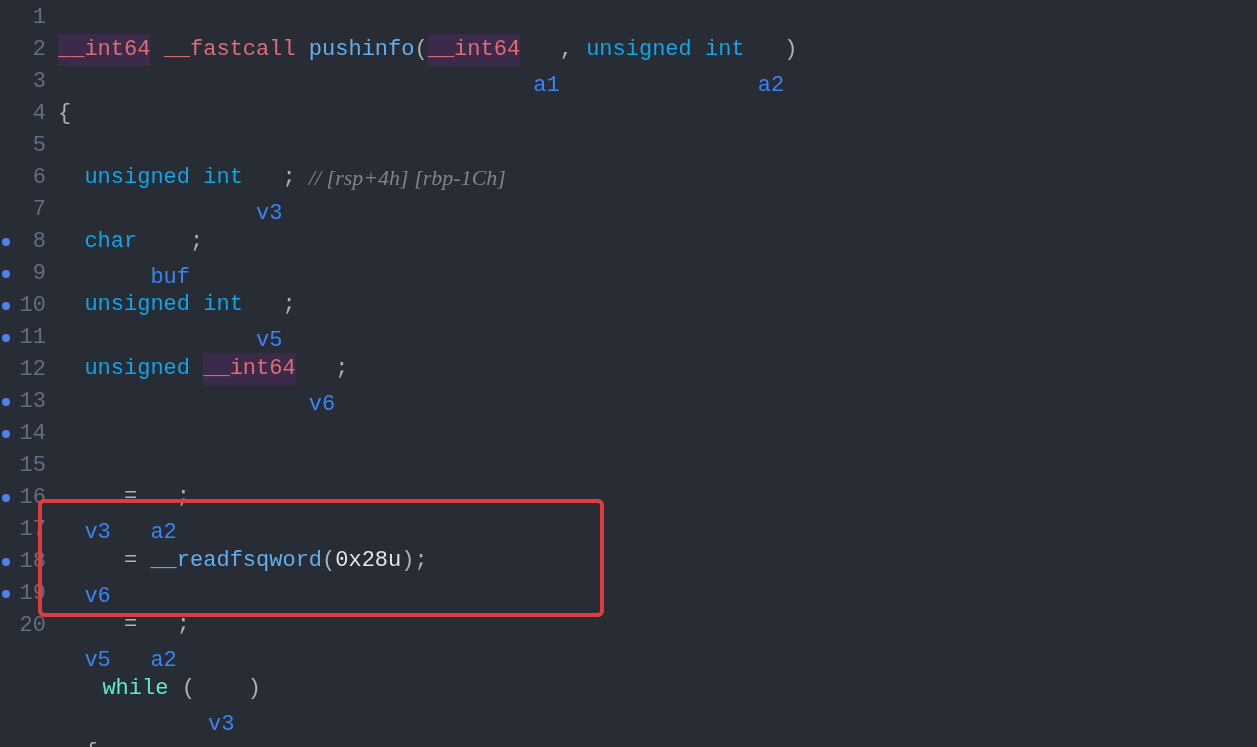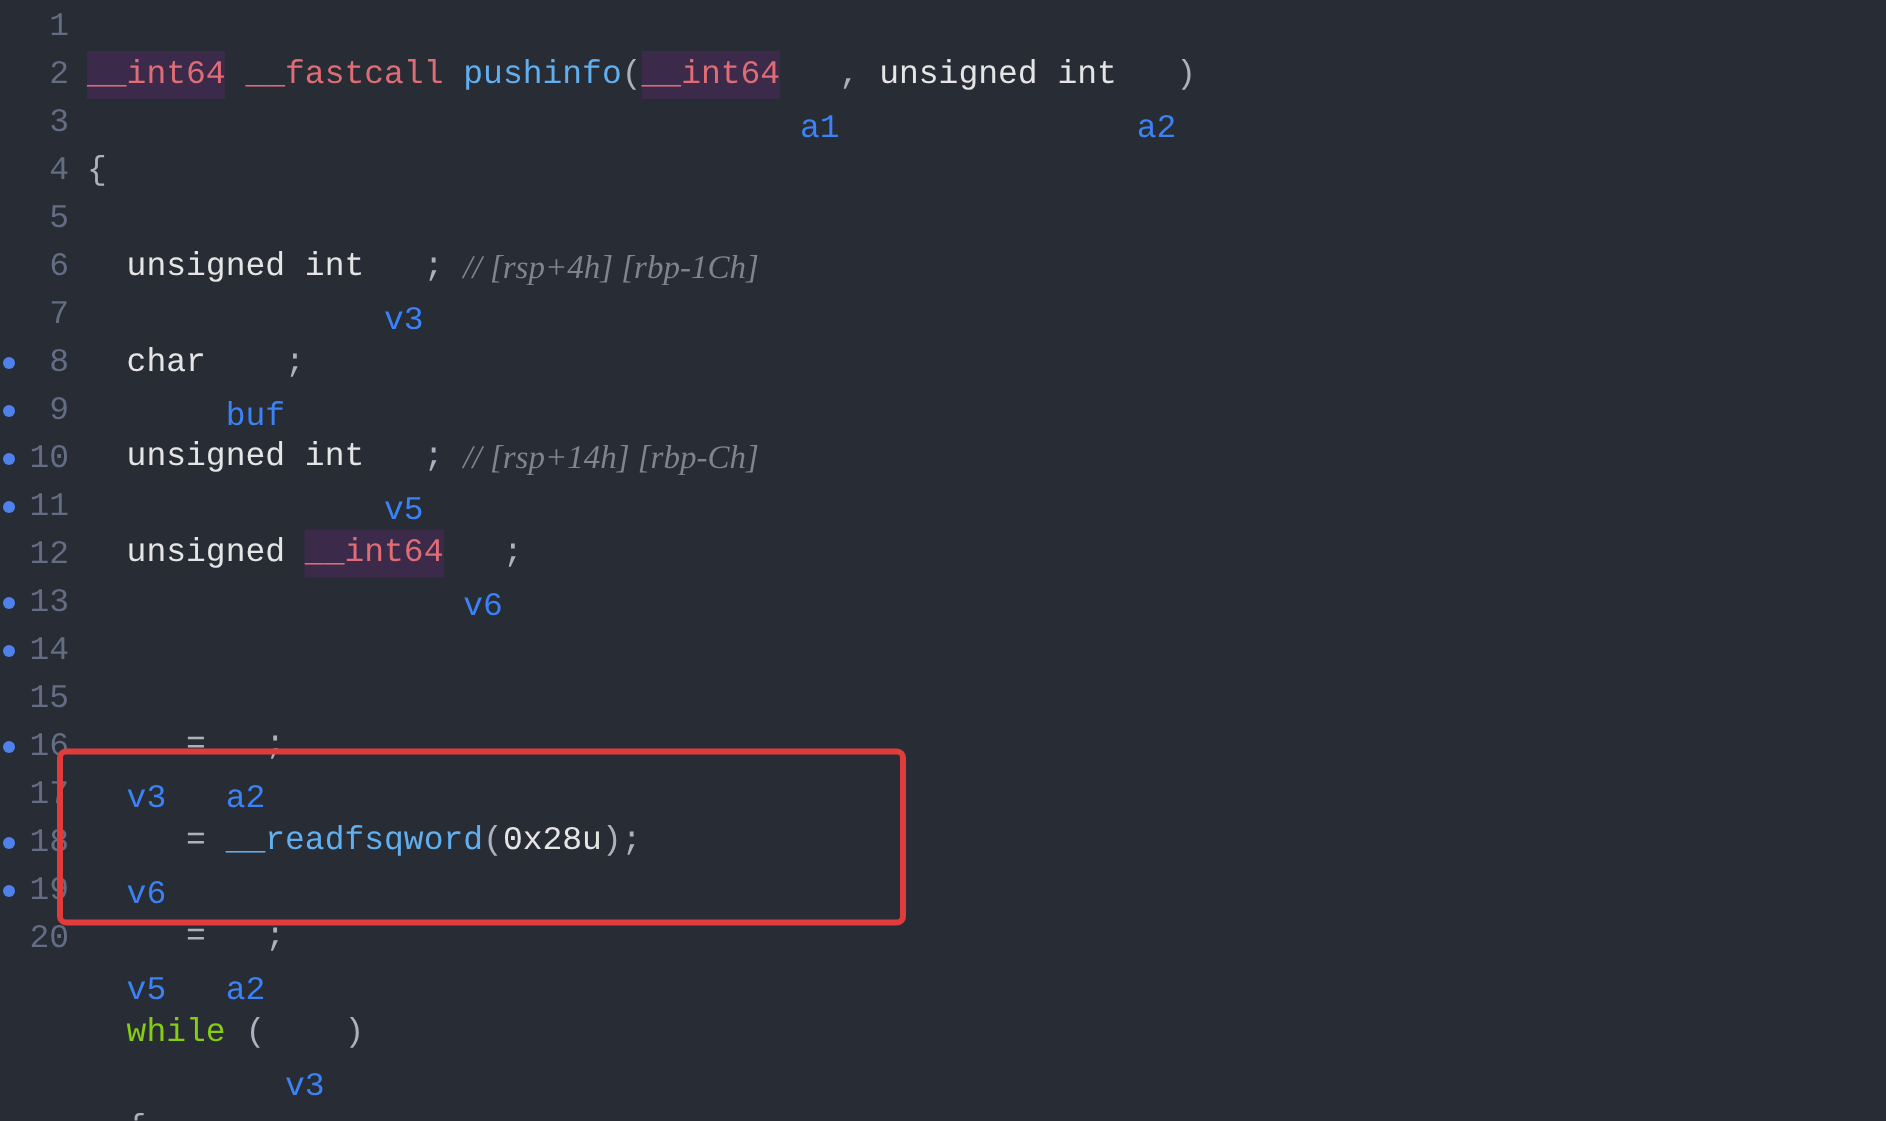--- a/index.html
+++ b/index.html
@@ -49,22 +49,22 @@
     white-space: pre;
     position: relative;
   }
   .code .cline {
     height: 32px;
     display: flex;
     align-items: flex-start;
   }
   .kw-type { color: #e06c75; }
   .kw-type-hl { color: #e06c75; background: #3b2a4a; }
-  .kw-blue { color: #e5e5e5; }
-  .kw-ctrl { color: #84cc16; }
+  .kw-blue { color: #0ea5e9; }
+  .kw-ctrl { color: #5eead4; margin-left: 18px; }
   .ident { color: #3b82f6; margin-top: 36px; }
   .func { color: #61afef; }
   .num { color: #e5e5e5; }
   .comment { color: #7f848e; font-style: italic; font-family: Liberation Serif, serif; }
   .op { color: #abb2bf; }
   .punct { color: #abb2bf; }
   .paren { color: #abb2bf; }
 
   .highlight-box {
     position: absolute;
@@ -151,21 +151,21 @@
     <div class="gline">
         <span class="gline-num">20</span>
       </div>
   </div>
 
   <div class="code">
 <div class="cline"><span class="kw-type-hl">__int64</span><span> </span><span class="kw-type">__fastcall</span><span> </span><span class="func">pushinfo</span><span class="paren">(</span><span class="kw-type-hl">__int64</span><span> </span><span class="ident">a1</span><span class="punct">, </span><span class="kw-blue">unsigned</span><span> </span><span class="kw-blue">int</span><span> </span><span class="ident">a2</span><span class="paren">)</span></div>
 <div class="cline"><span class="punct">{</span></div>
 <div class="cline"><span>  </span><span class="kw-blue">unsigned</span><span> </span><span class="kw-blue">int</span><span> </span><span class="ident">v3</span><span class="punct">; </span><span class="comment">// [rsp+4h] [rbp-1Ch]</span></div>
 <div class="cline"><span>  </span><span class="kw-blue">char</span><span> </span><span class="ident">buf</span><span class="punct">; </span></div>
-<div class="cline"><span>  </span><span class="kw-blue">unsigned</span><span> </span><span class="kw-blue">int</span><span> </span><span class="ident">v5</span><span class="punct">; </span><span class="comment">// [rsp+14h] [rbp-Ch]</span></div>
+<div class="cline"><span>  </span><span class="kw-blue">unsigned</span><span> </span><span class="kw-blue">int</span><span> </span><span class="ident">v5</span><span class="punct">; </span></div>
 <div class="cline"><span>  </span><span class="kw-blue">unsigned</span><span> </span><span class="kw-type-hl">__int64</span><span> </span><span class="ident">v6</span><span class="punct">; </span></div>
 <div class="cline"></div>
 <div class="cline"><span>  </span><span class="ident">v3</span><span class="op"> = </span><span class="ident">a2</span><span class="punct">;</span></div>
 <div class="cline"><span>  </span><span class="ident">v6</span><span class="op"> = </span><span class="func">__readfsqword</span><span class="paren">(</span><span class="num">0x28u</span><span class="paren">)</span><span class="punct">;</span></div>
 <div class="cline"><span>  </span><span class="ident">v5</span><span class="op"> = </span><span class="ident">a2</span><span class="punct">;</span></div>
 <div class="cline"><span>  </span><span class="kw-ctrl">while</span><span> </span><span class="paren">( </span><span class="ident">v3</span><span class="paren"> )</span></div>
 <div class="cline"><span>  </span><span class="punct">{</span></div>
 
 
 

